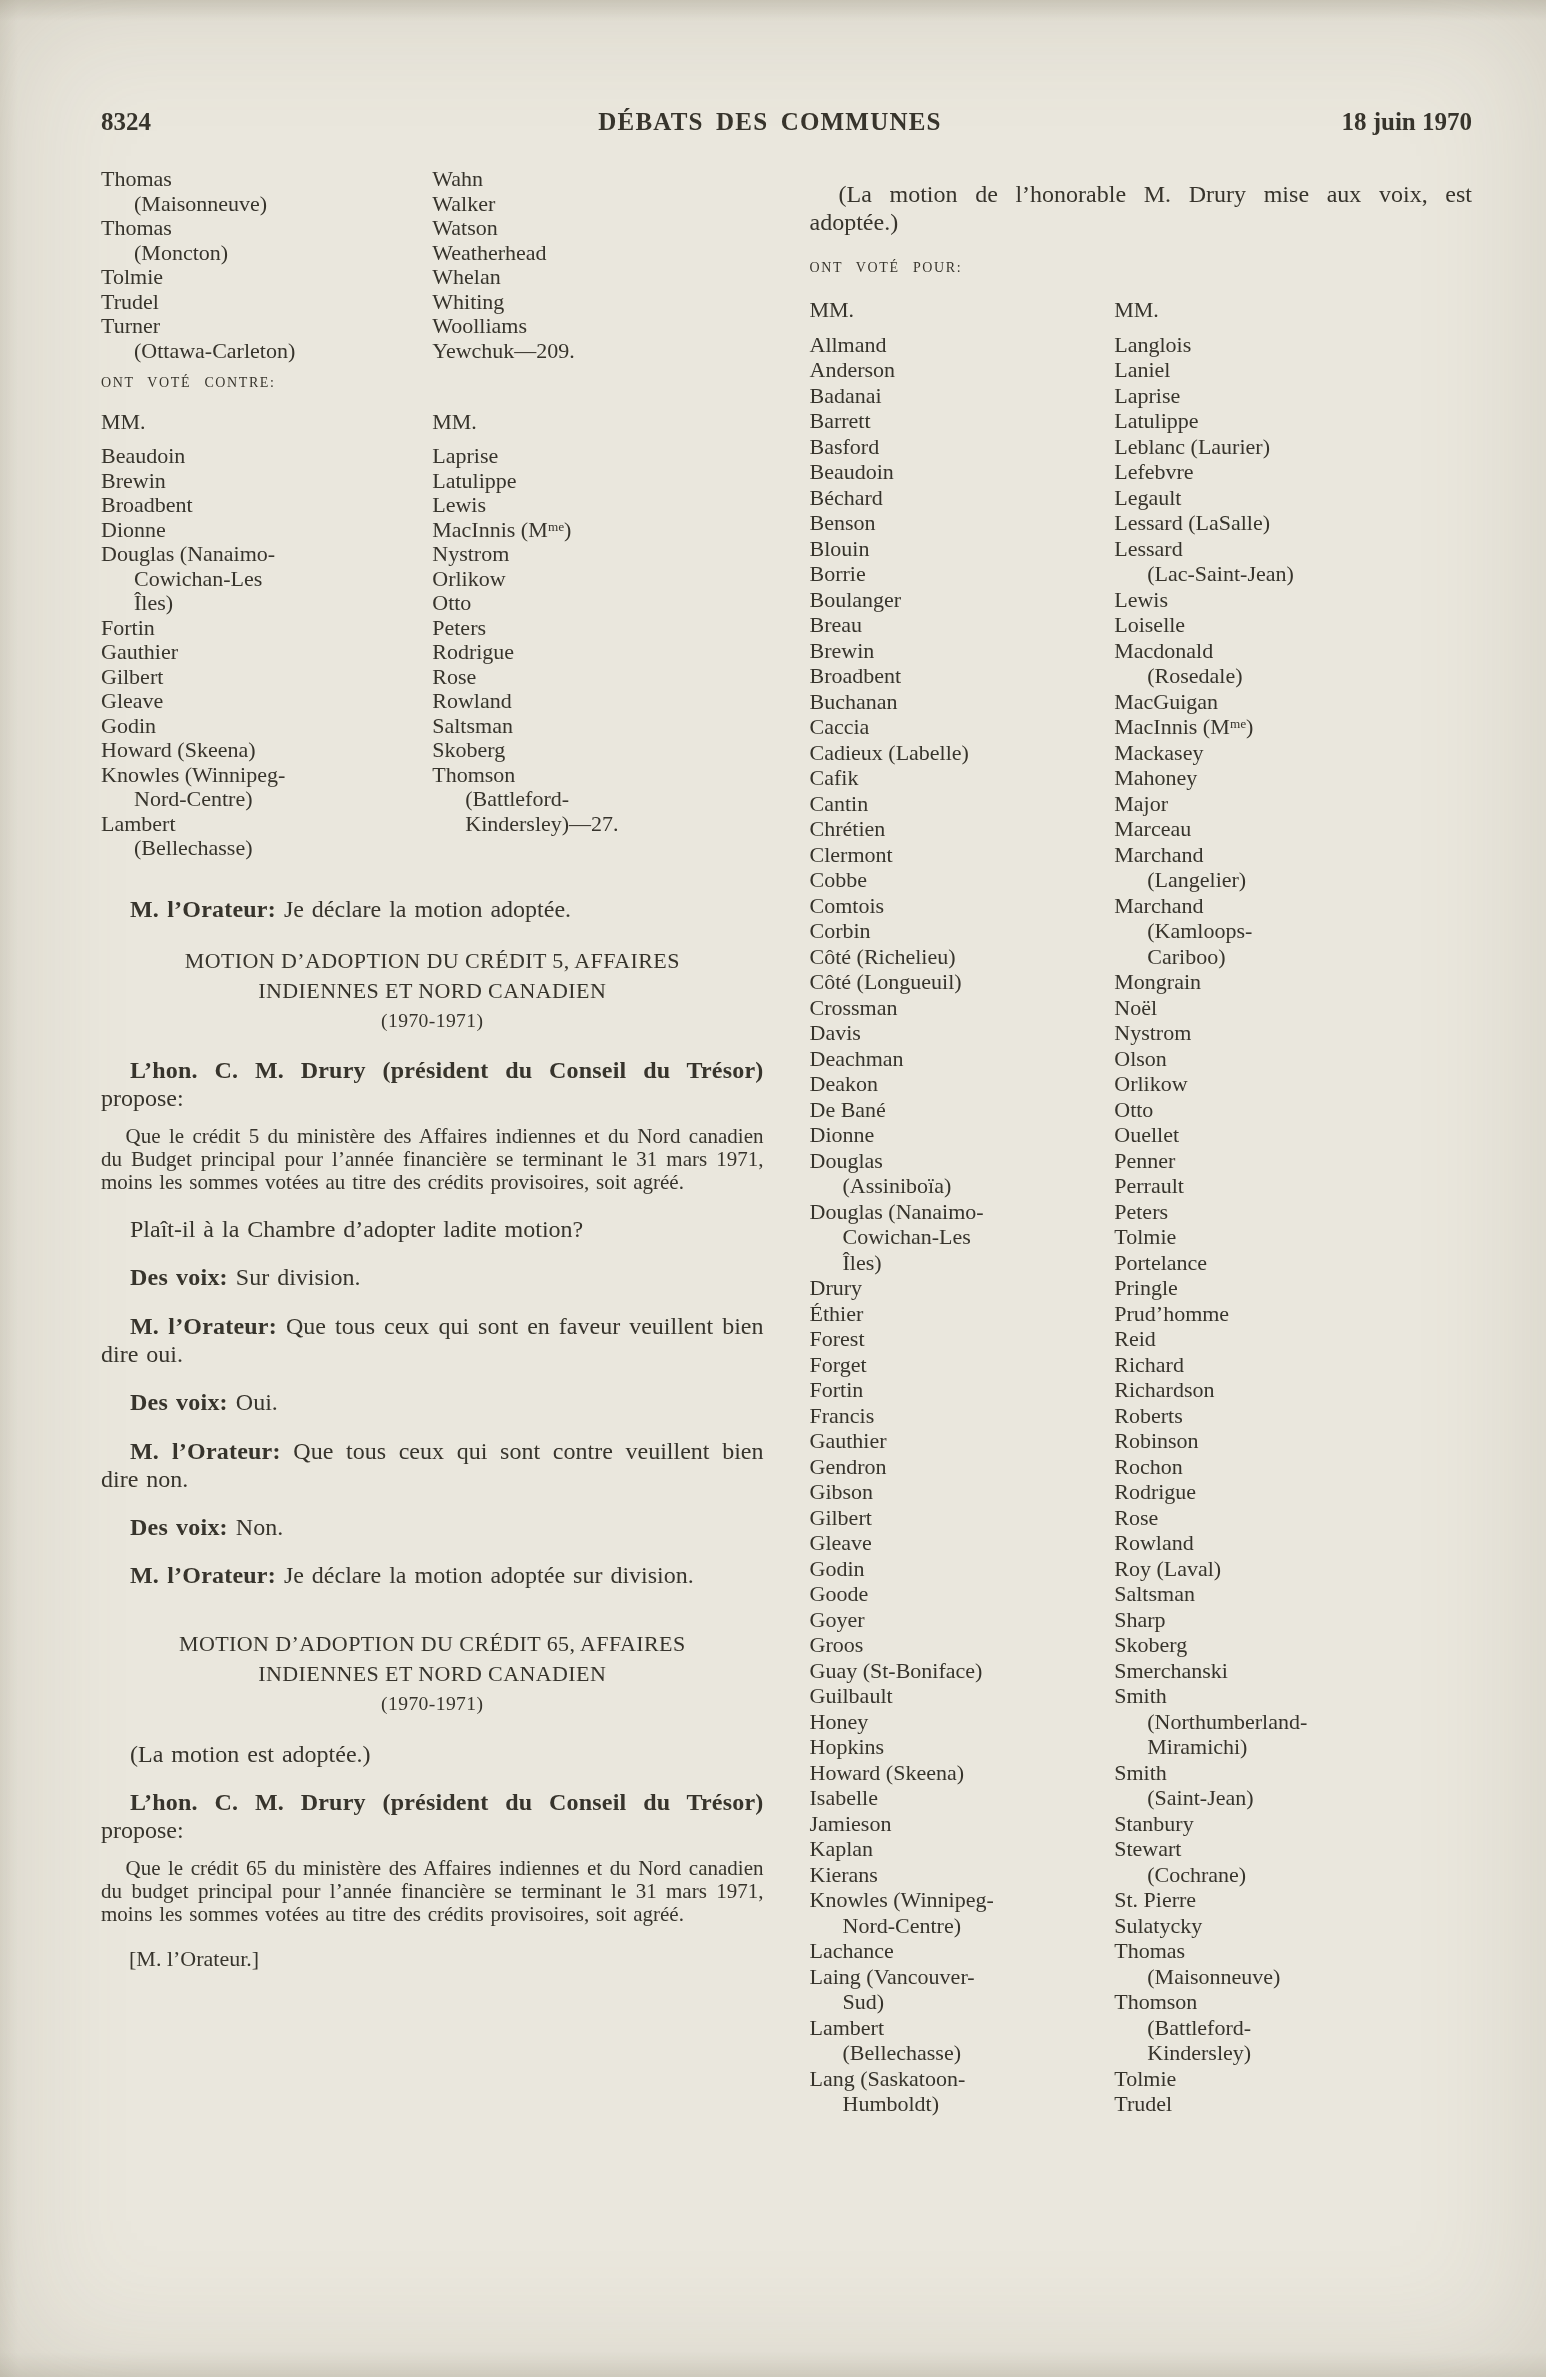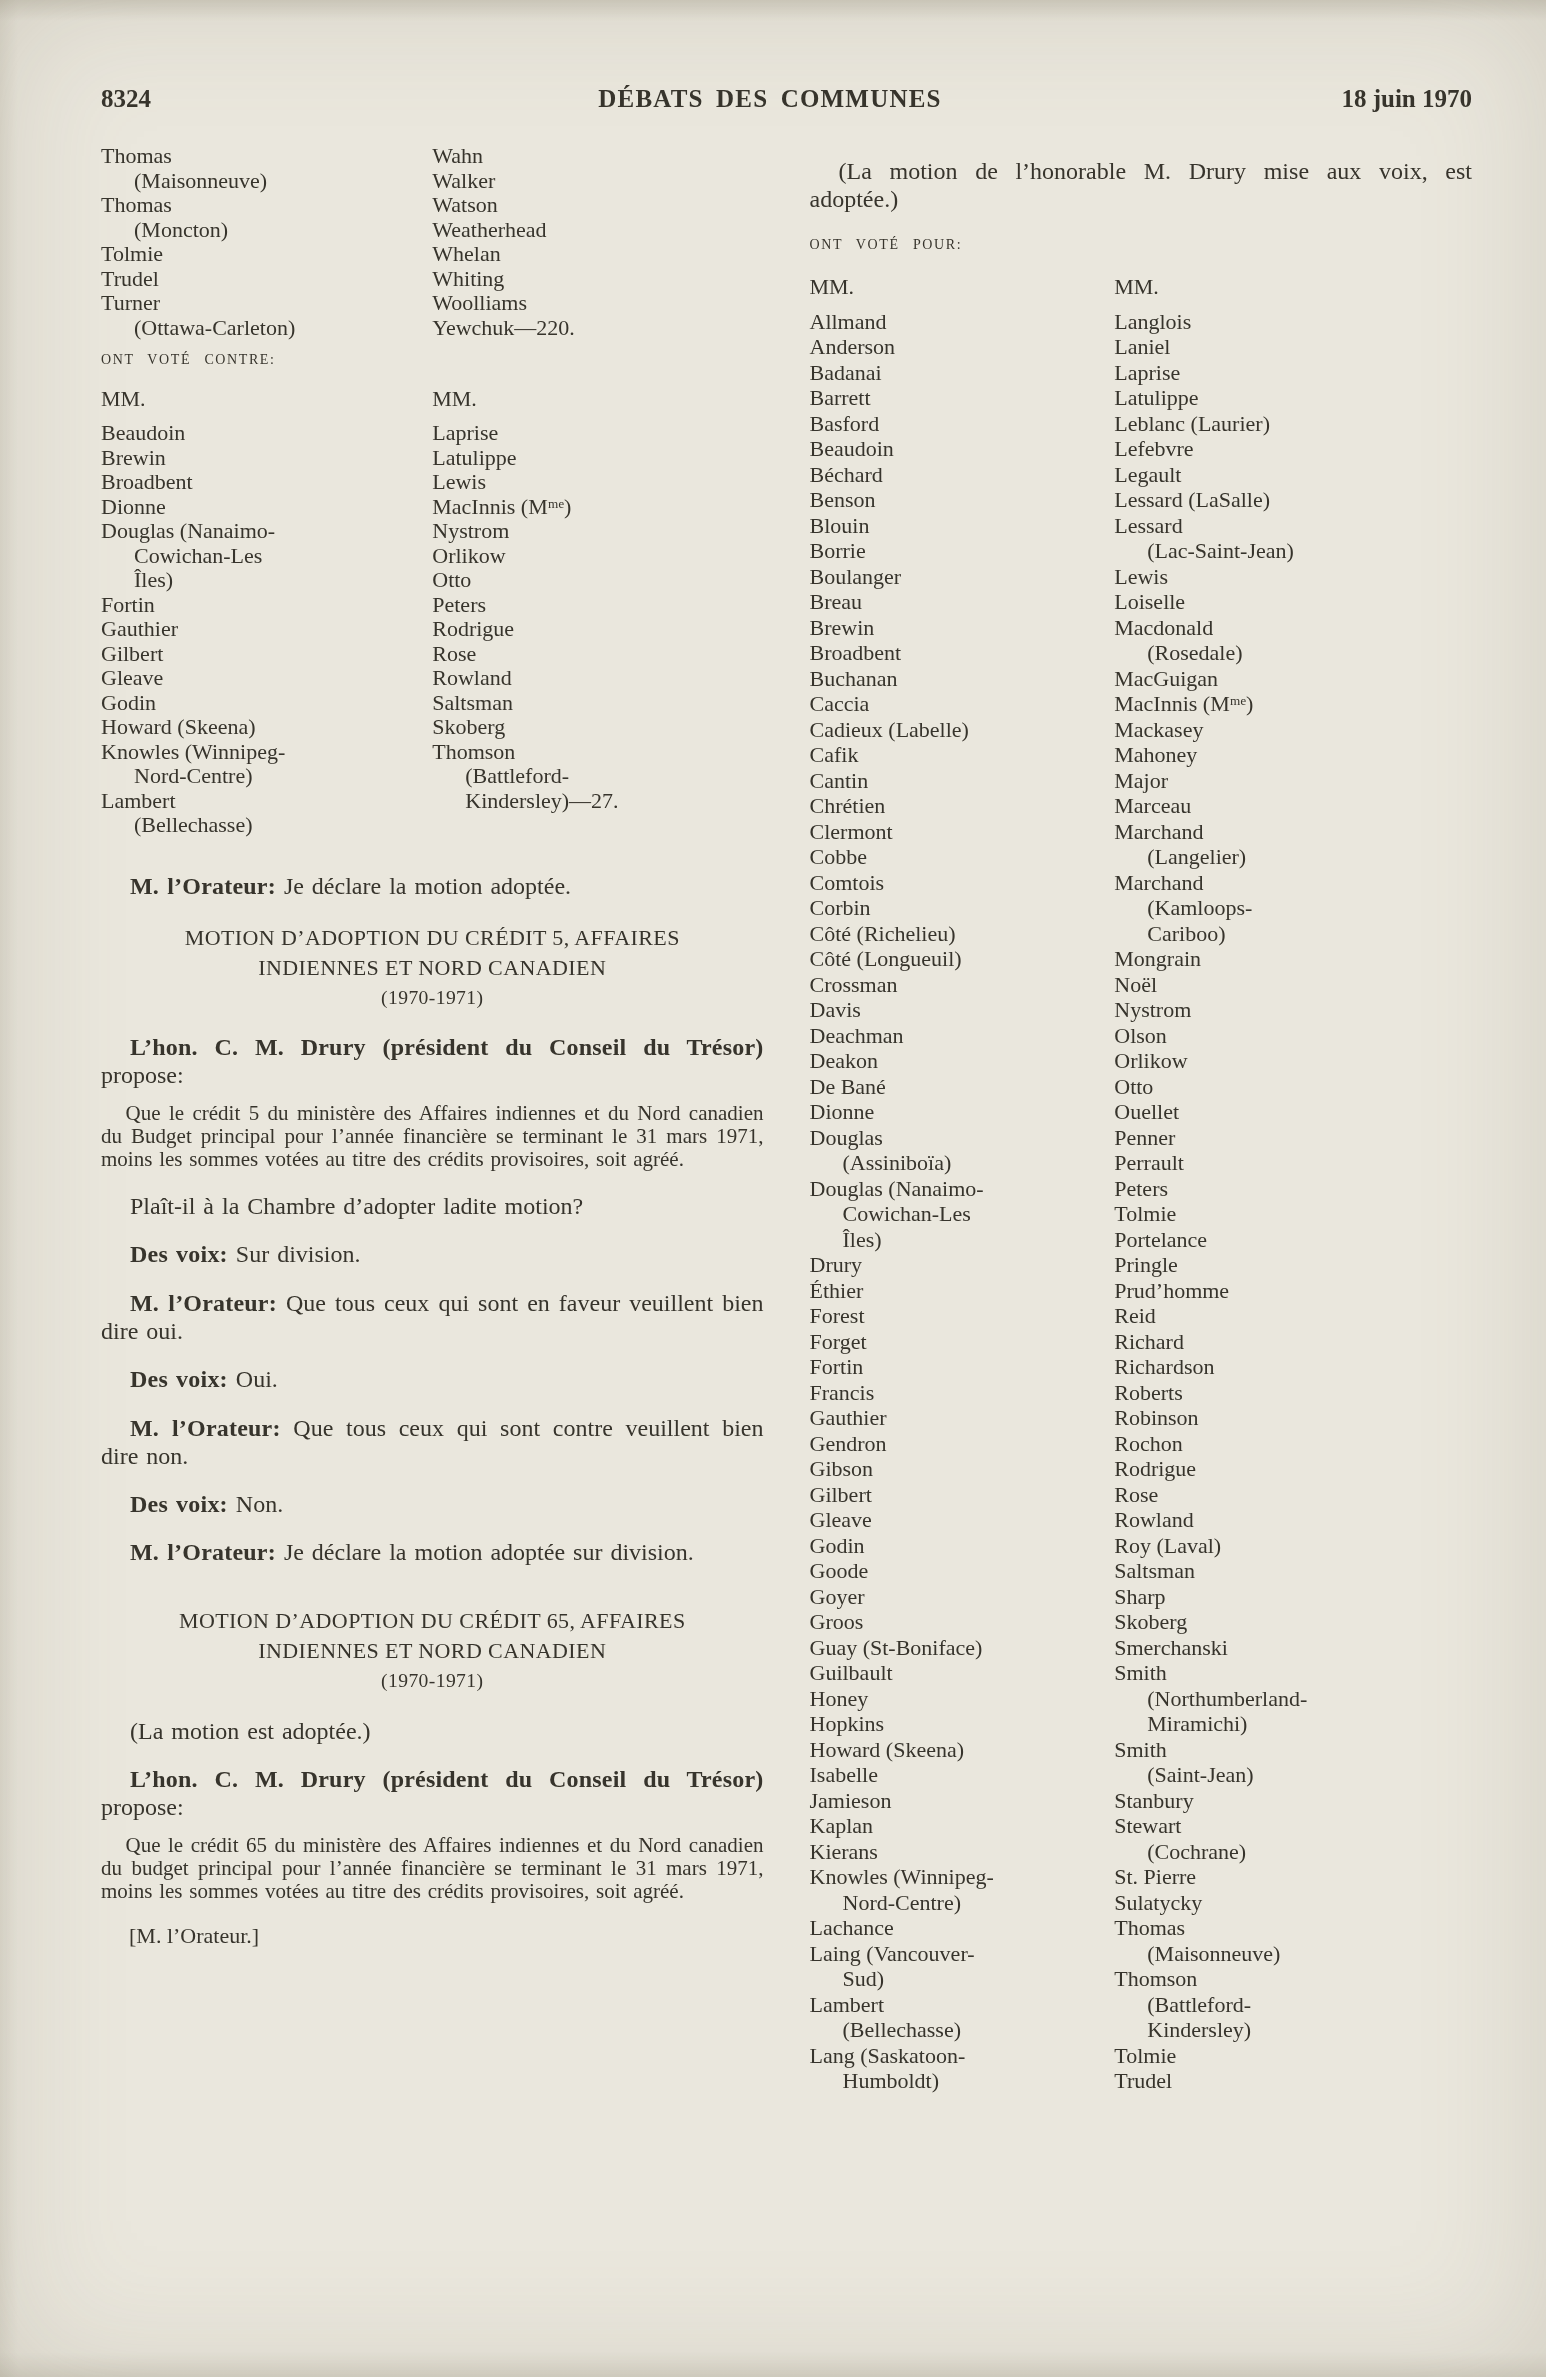--- a/index.html
+++ b/index.html
@@ -16,21 +16,21 @@
       linear-gradient(0deg, rgba(150,145,125,.22) 0px, rgba(234,231,221,0) 24.5px),
       linear-gradient(90deg, rgba(150,145,125,.14) 0px, rgba(234,231,221,0) 18px),
       var(--paper);
     box-shadow: inset 0 0 131px rgba(120,112,90,.20);
     color:var(--ink);
     font-family:"Liberation Serif","DejaVu Serif",serif;
     overflow:hidden;
   }
   .hdr{
     display:flex;align-items:baseline;
-    padding:85px 75px 0 101px;
+    padding:108px 75px 0 101px;
     font-weight:bold;font-size:25px;line-height:28px;
   }
   .hdr .pnum{width:180px;}
   .hdr .jtitle{flex:1;text-align:center;letter-spacing:1.2px;word-spacing:4.9px;}
   .hdr .jdate{width:213px;text-align:right;}
   .cols{
     display:flex;gap:46px;
     padding:31px 75px 0 101px;
   }
   .col{flex:1 1 0;min-width:0;}
@@ -121,21 +121,21 @@
             <div class="name-entry">
               <div class="first">Whelan</div>
             </div>
             <div class="name-entry">
               <div class="first">Whiting</div>
             </div>
             <div class="name-entry">
               <div class="first">Woolliams</div>
             </div>
             <div class="name-entry">
-              <div class="first">Yewchuk—220.</div>
+              <div class="first">Yewchuk—209.</div>
             </div>
           </div>
       </div>
 
       <div class="vote-head" style="margin-top:8.2px;">ONT VOTÉ CONTRE:</div>
 
       <div class="mm-row" style="margin-top:14px;">
         <span class="mm-a">MM.</span>
         <span class="mm-b">MM.</span>
       </div>

